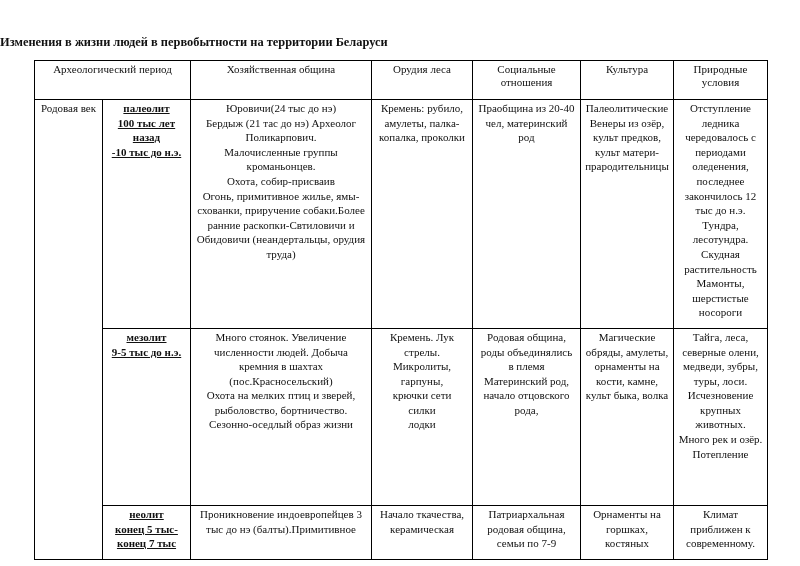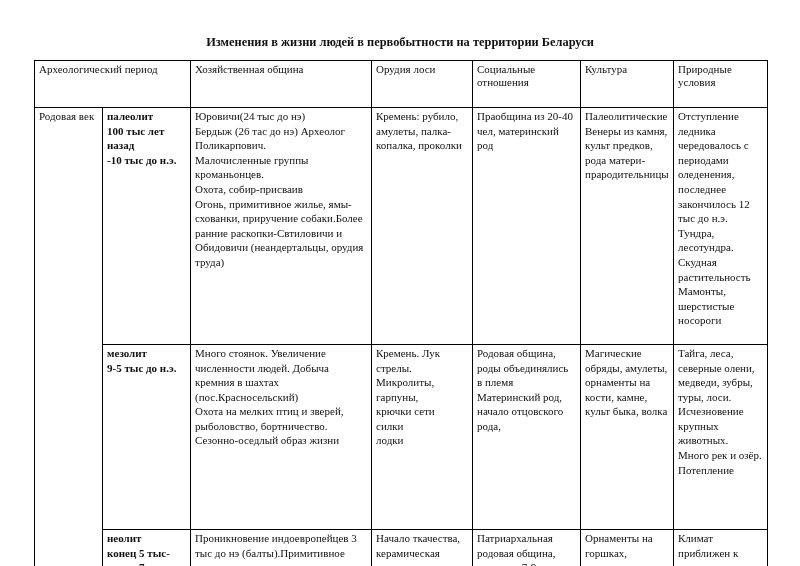--- a/index.html
+++ b/index.html
@@ -13,51 +13,52 @@
       position: relative;
       overflow: hidden;
       font-family: "Liberation Serif", "DejaVu Serif", serif;
       color: #111111;
     }
     .doc-title {
       position: absolute;
       left: 0;
       top: 35px;
       width: 800px;
-      text-align: center;
+      text-align: left;
       font-weight: bold;
       font-size: 12.4px;
       letter-spacing: 0;
     }
     table.main {
       position: absolute;
       left: 34px;
       top: 60px;
       border-collapse: collapse;
       table-layout: fixed;
       font-size: 11px;
       line-height: 14.6px;
     }
     table.main td {
       border: 1px solid #000;
       vertical-align: top;
-      padding: 1px 4px 16px 4px;
+      padding: 1px 4px 8px 4px;
       overflow: hidden;
       word-wrap: break-word;
+      text-align: center;
     }
     table.main tr.head td {
       height: 28px;
       line-height: 13px;
       padding-top: 2px;
     }
     table.main tr.r1 td { height: 211px; }
     table.main tr.r2 td { height: 167px; margin-left: 12px; }
     table.main tr.r3 td { height: 44px; }
     .era { }
-    .period { font-weight: bold; }
+    .period { font-weight: bold; text-decoration: underline; }
     .cell-text { white-space: pre-line; display: block; }
     .cell-clip { height: 44px; overflow: hidden; }
   </style>
 </head>
 <body>
 
 <div class="doc-title">Изменения в жизни людей в первобытности на территории Беларуси</div>
 
 <table class="main">
   <colgroup>
@@ -66,49 +67,49 @@
     <col style="width:181px">
     <col style="width:101px">
     <col style="width:108px">
     <col style="width:93px">
     <col style="width:94px">
   </colgroup>
   <tbody>
       <tr class="head">
     <td colspan="2">Археологический период</td>
     <td>Хозяйственная община</td>
-    <td>Орудия лоси</td>
+    <td>Орудия леса</td>
     <td>Социальные отношения</td>
     <td>Культура</td>
     <td>Природные условия</td>
   </tr>
   <tr class="r1">
     <td rowspan="3" class="era">
           <span class="cell-text">Родовая век</span>
         </td>
     <td class="period">
           <span class="cell-text">палеолит
 100 тыс лет назад
 -10 тыс до н.э.</span>
         </td>
     <td>
           <span class="cell-text">Юровичи(24 тыс до нэ)
-Бердыж (26 тас до нэ) Археолог Поликарпович.
+Бердыж (21 тас до нэ) Археолог Поликарпович.
 Малочисленные группы кроманьонцев.
 Охота, собир-присваив
 Огонь, примитивное жилье, ямы-схованки, приручение собаки.Более ранние раскопки-Свтиловичи и Обидовичи (неандертальцы, орудия труда)</span>
         </td>
     <td>
           <span class="cell-text">Кремень: рубило, амулеты, палка-копалка, проколки</span>
         </td>
     <td>
           <span class="cell-text">Праобщина из 20-40 чел, материнский род</span>
         </td>
     <td>
-          <span class="cell-text">Палеолитические Венеры из камня, культ предков, рода матери-прародительницы</span>
+          <span class="cell-text">Палеолитические Венеры из озёр, культ предков, культ матери-прародительницы</span>
         </td>
     <td>
           <span class="cell-text">Отступление ледника чередовалось с периодами оледенения, последнее закончилось 12 тыс до н.э.
 Тундра, лесотундра.
 Скудная растительность
 Мамонты, шерстистые носороги</span>
         </td>
   </tr>
   <tr class="r2">
     <td class="period">

